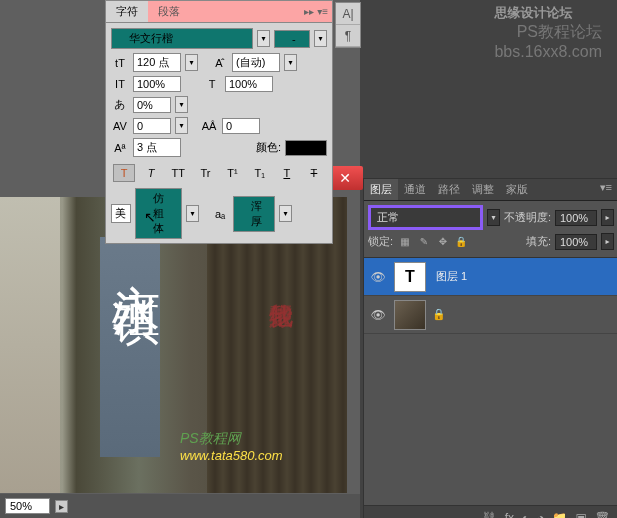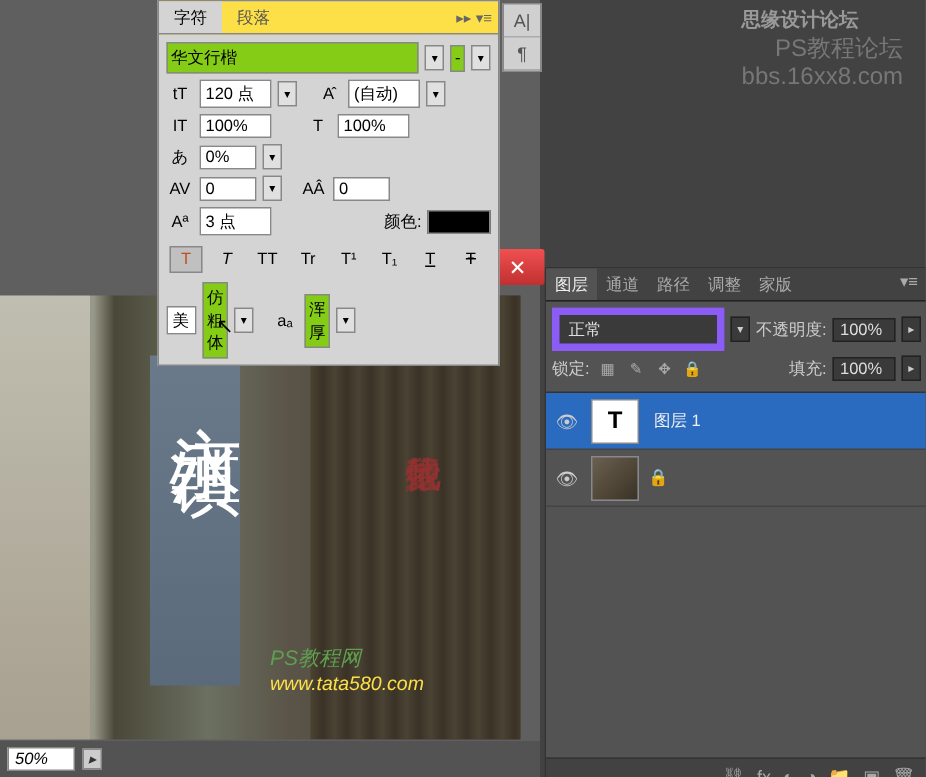--- a/index.html
+++ b/index.html
@@ -19,35 +19,35 @@
 .canvas-image { position: absolute; top: 197px; left: 0; width: 347px; height: 296px; background: linear-gradient(90deg, #a8a89a 0%, #989888 18%, #4a4838 22%, #6b7060 40%, #5a5548 55%, #413a2e 100%); overflow: hidden; }
 .wall-left { position: absolute; left: 0; top: 0; width: 60px; height: 100%; background: linear-gradient(180deg, #c0beb0, #a8a090); }
 .door { position: absolute; right: 0; top: 0; width: 140px; height: 100%; background: repeating-linear-gradient(90deg, #4a4232 0px, #3a3226 8px, #4a4232 16px); }
 .text-plaque { position: absolute; left: 100px; top: 40px; width: 60px; height: 220px; background: linear-gradient(180deg, #6a7a8a, #5a6a7a); }
 .chinese-text { color: #fff; font-size: 48px; writing-mode: vertical-rl; text-orientation: upright; font-family: "STXingkai", "华文行楷", serif; padding: 8px 4px; letter-spacing: 8px; }
 
 .watermark-img { position: absolute; left: 265px; top: 285px; font-size: 24px; color: rgba(150,50,50,0.6); writing-mode: vertical-rl; font-family: cursive; z-index: 2; }
 .watermark-url { position: absolute; left: 180px; top: 430px; font-size: 14px; color: #5fa050; font-style: italic; z-index: 2; }
 .watermark-url2 { position: absolute; left: 180px; top: 448px; font-size: 13px; color: #fde047; font-style: italic; z-index: 2; }
 
-.status-bar { position: absolute; bottom: 0; left: 0; height: 24px; background: #535353; width: 360px; display: flex; align-items: center; padding: 0 5px; gap: 5px; font-style: italic; }
+.status-bar { position: absolute; bottom: 0; left: 0; height: 24px; background: #535353; width: 360px; display: flex; align-items: center; padding: 0 5px; gap: 5px; }
 .zoom-field { background: #fff; border: 1px solid #888; font-size: 11px; padding: 1px 4px; width: 45px; }
 .zoom-arrow { color: #333; font-size: 10px; background: #ccc; padding: 0 3px; border: 1px solid #888; }
 
 
 .char-panel { position: absolute; top: 0; left: 105px; width: 228px; height: 244px; background: #d4d4d4; border: 1px solid #888; z-index: 10; }
-.panel-tabs { display: flex; background: #fde047; height: 22px; border-bottom: 1px solid #888; }
+.panel-tabs { display: flex; background: #fca5a5; height: 22px; border-bottom: 1px solid #888; }
 .panel-tab { padding: 3px 10px; font-size: 11px; color: #555; }
 .panel-tab.active { background: #d4d4d4; color: #000; }
 .panel-menu-icons { margin-left: auto; display: flex; align-items: center; gap: 3px; padding-right: 4px; }
 .panel-menu-icons span { font-size: 10px; color: #666; }
 
 .panel-body { padding: 5px; }
 .panel-row { display: flex; align-items: center; gap: 4px; margin-bottom: 4px; }
-.font-select { flex: 1; background: #84cc16; border: 1px solid #888; font-size: 11px; padding: 2px 2px; }
+.font-select { flex: 1; background: #0f766e; border: 1px solid #888; font-size: 11px; padding: 2px 17px; }
 .dropdown-arrow { background: #e0e0e0; border: 1px solid #888; width: 13px; height: 17px; display: inline-flex; align-items: center; justify-content: center; font-size: 8px; }
 .field-icon { width: 18px; height: 14px; display: inline-flex; align-items: center; justify-content: center; font-size: 11px; }
 .num-field { background: #fff; border: 1px solid #888; font-size: 11px; padding: 1px 3px; width: 48px; }
 .num-field.sm { width: 38px; }
 .color-label { font-size: 11px; margin-left: auto; }
 .color-swatch { width: 42px; height: 16px; background: #000; border: 1px solid #888; }
 
 .style-buttons { display: flex; gap: 1px; padding: 3px 0; justify-content: space-around; }
 .style-btn { width: 22px; height: 18px; display: inline-flex; align-items: center; justify-content: center; font-size: 11px; border: 1px solid transparent; }
 .style-btn.active { border: 1px solid #888; background: #c0c0c0; }
@@ -61,21 +61,21 @@
 
 
 .layers-panel { position: absolute; top: 178px; left: 363px; width: 256px; height: 352px; background: #535353; border: 1px solid #333; }
 .lp-tabs { display: flex; background: #424242; height: 22px; border-bottom: 1px solid #222; }
 .lp-tab { padding: 3px 6px; font-size: 11px; color: #aaa; }
 .lp-tab.active { background: #535353; color: #eee; }
 .lp-menu { margin-left: auto; color: #aaa; padding: 2px 6px; font-size: 11px; }
 
 .lp-controls { padding: 4px; border-bottom: 1px solid #333; }
 .lp-row { display: flex; align-items: center; gap: 4px; margin-bottom: 3px; }
-.blend-select { background: #3a3a3a; color: #ddd; border: 5px solid #8b5cf6; font-size: 11px; padding: 2px 6px; flex: 1; }
+.blend-select { background: #3a3a3a; color: #ddd; border: 3px solid #8b5cf6; font-size: 11px; padding: 2px 6px; flex: 1; }
 .lp-label { font-size: 11px; color: #ccc; }
 .pct-field { background: #3a3a3a; color: #ddd; border: 1px solid #222; font-size: 11px; padding: 1px 4px; width: 42px; }
 .lock-icons { display: flex; gap: 3px; }
 .lock-icon { width: 16px; height: 14px; display: flex; align-items: center; justify-content: center; font-size: 10px; color: #aaa; }
 
 .layers-list { }
 .layer-row { display: flex; align-items: center; height: 38px; border-bottom: 1px solid #444; padding: 0 4px; gap: 6px; }
 .layer-row.selected { background: #2a6bbf; }
 .eye-col { width: 20px; display: flex; align-items: center; justify-content: center; color: #ccc; font-size: 12px; }
 .layer-thumb { width: 32px; height: 30px; background: #fff; border: 1px solid #888; display: flex; align-items: center; justify-content: center; font-size: 16px; font-weight: bold; }

